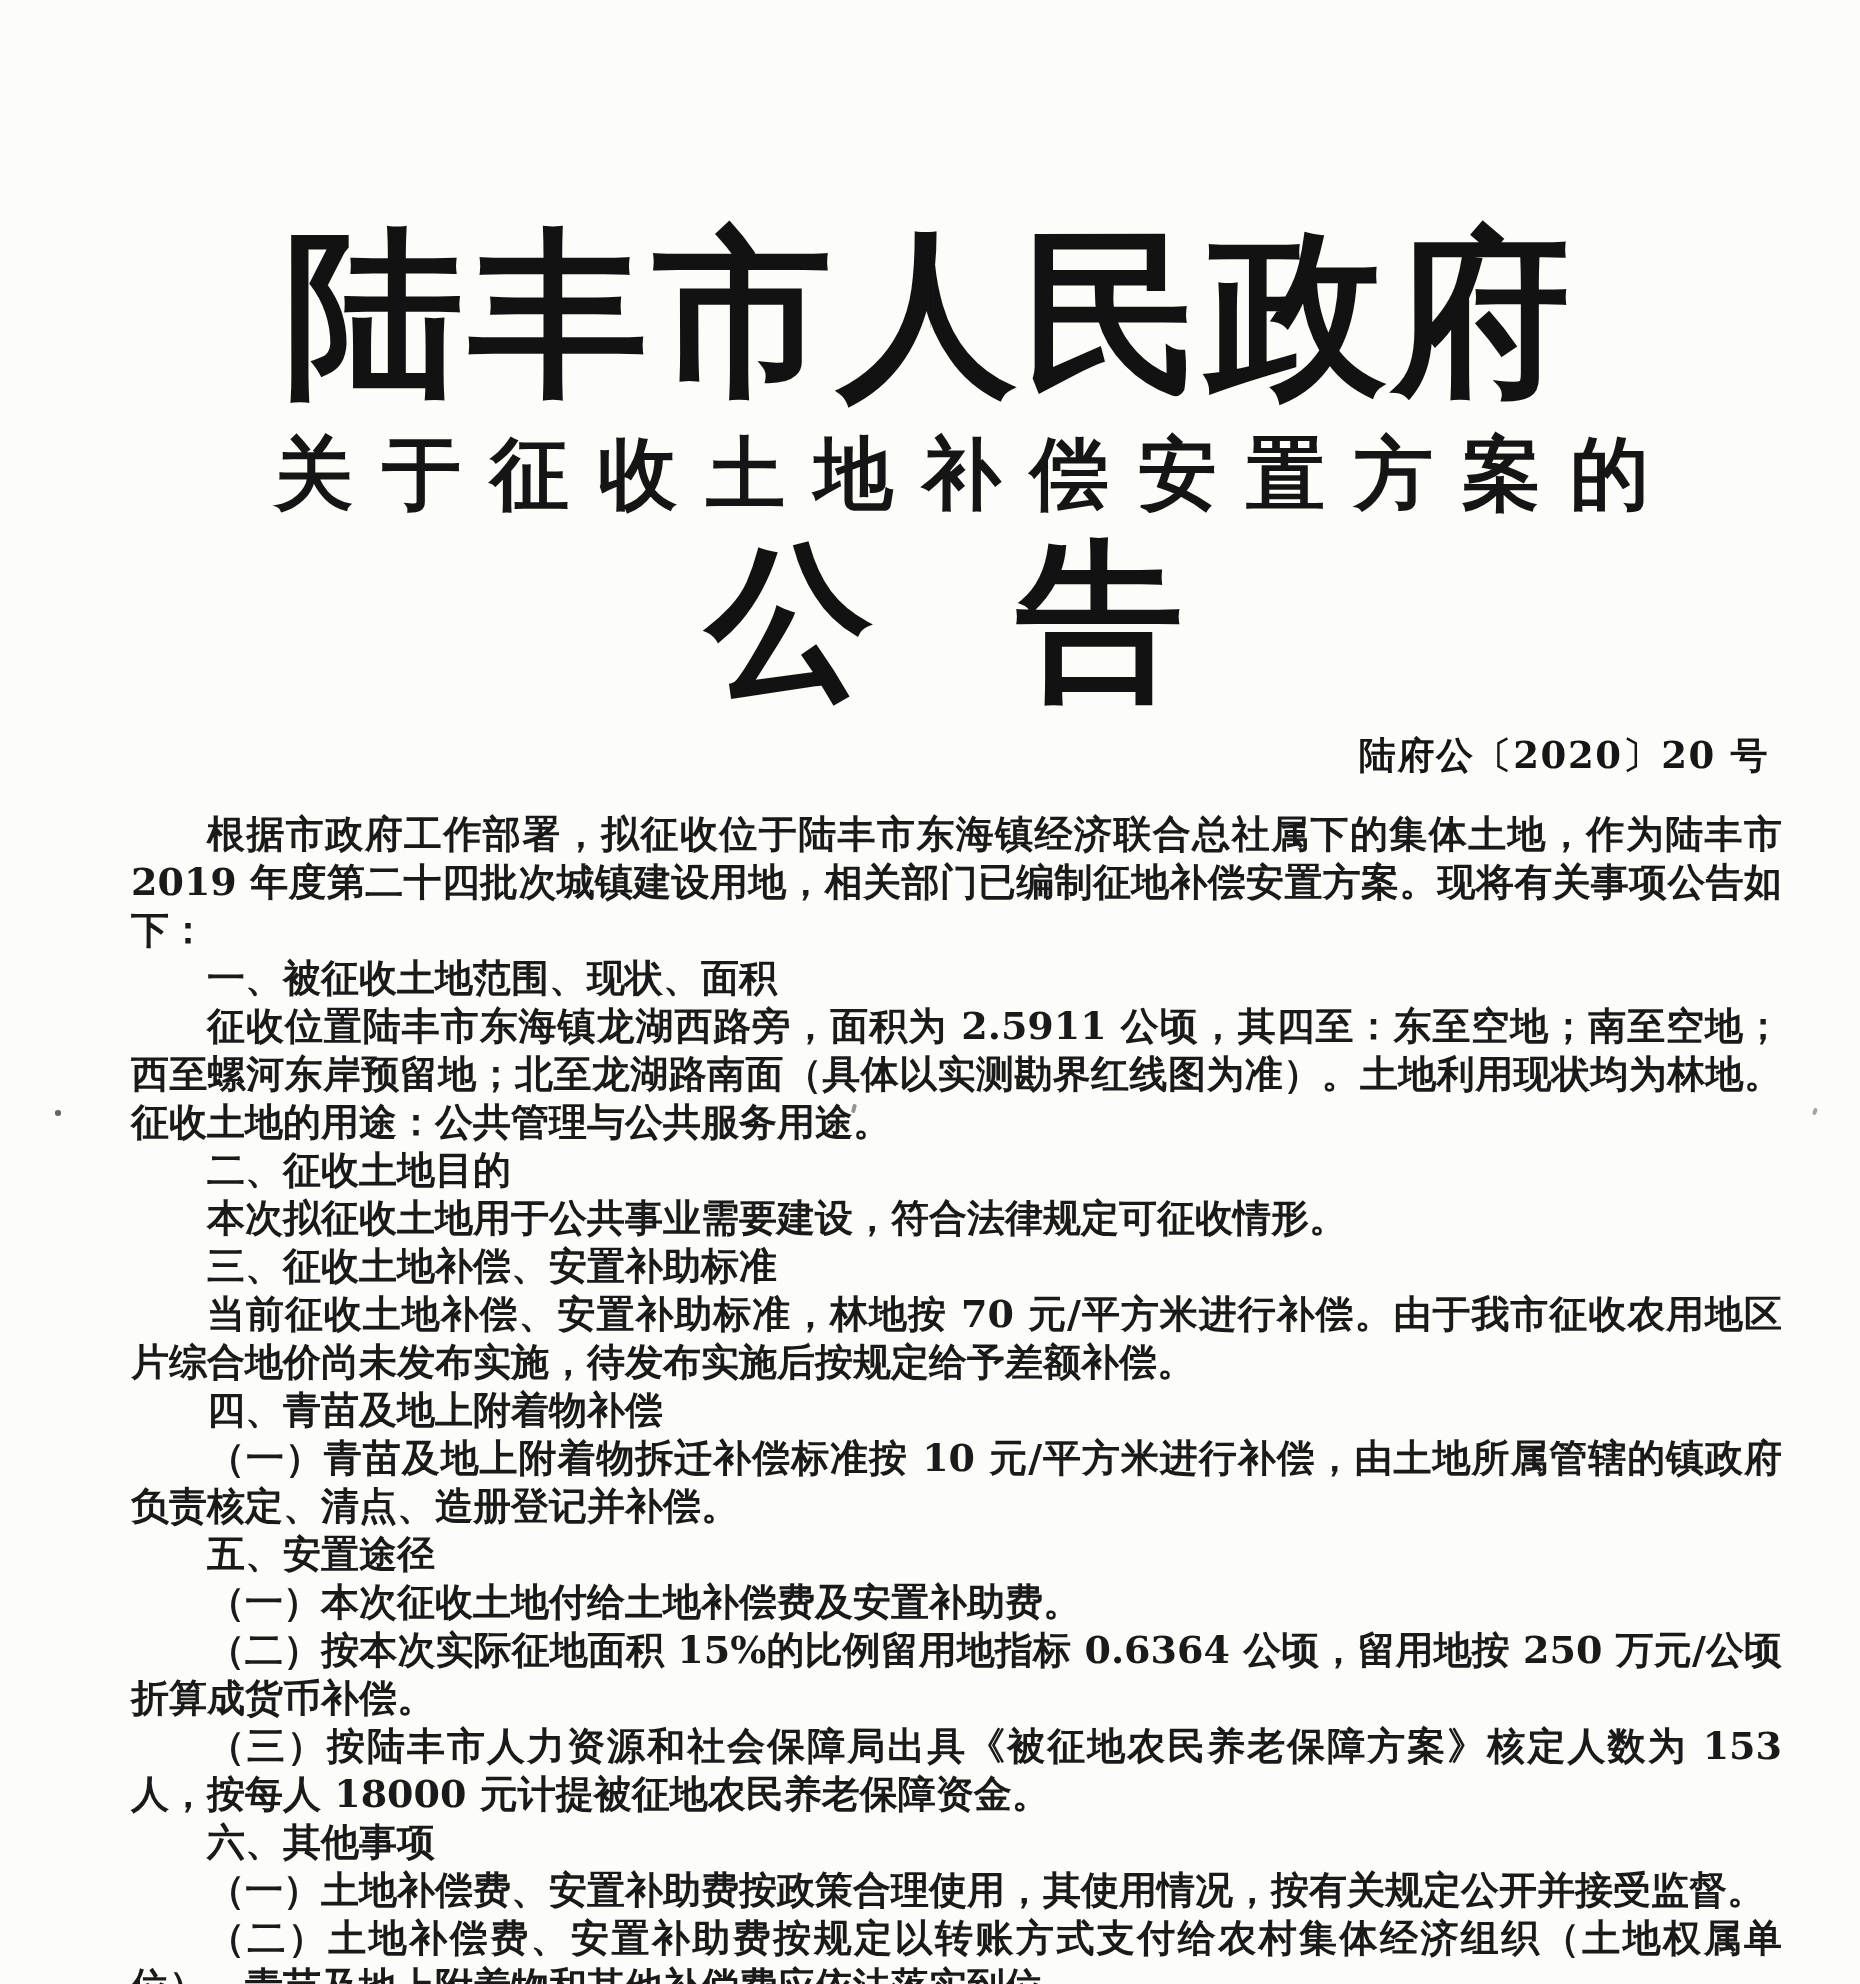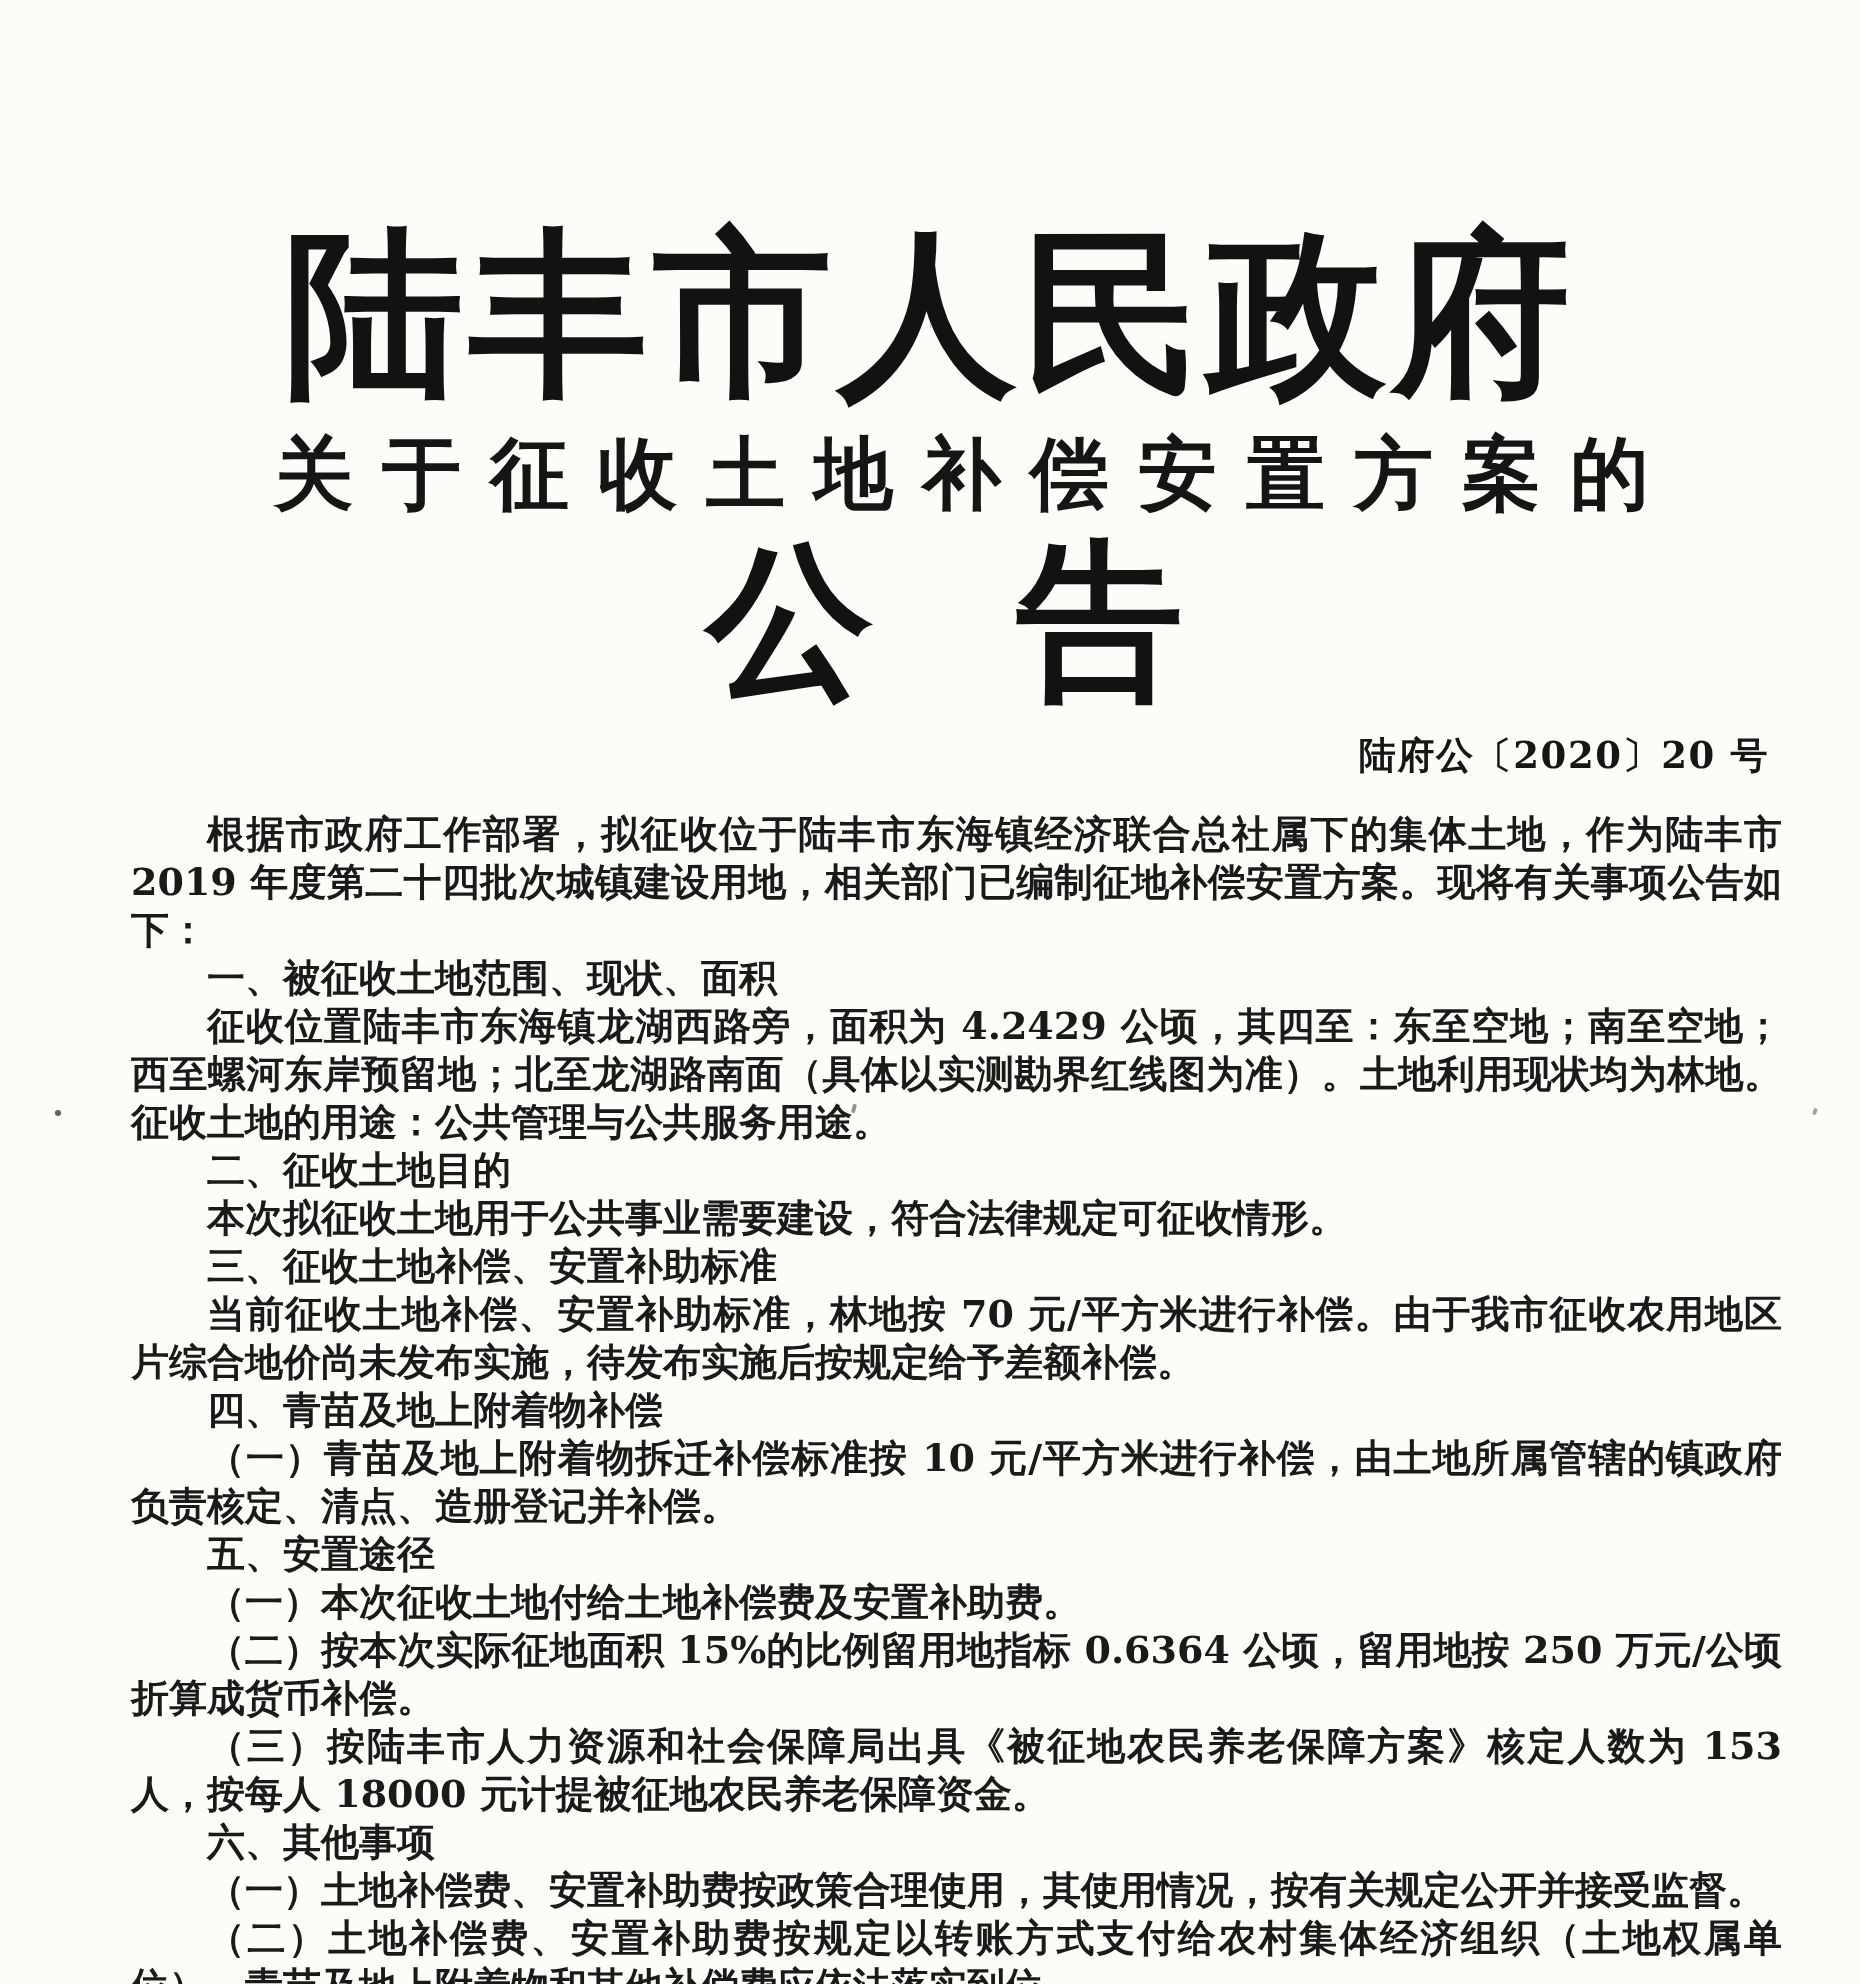--- a/index.html
+++ b/index.html
@@ -90,21 +90,21 @@
   <div class="title-type">
     <span>公</span>
     <span>告</span>
   </div>
 
   <div class="doc-number">陆府公〔2020〕20 号</div>
 
   <div class="body-text">
       <p class="para">根据市政府工作部署，拟征收位于陆丰市东海镇经济联合总社属下的集体土地，作为陆丰市 2019 年度第二十四批次城镇建设用地，相关部门已编制征地补偿安置方案。现将有关事项公告如下：</p>
       <p class="heading">一、被征收土地范围、现状、面积</p>
-      <p class="para">征收位置陆丰市东海镇龙湖西路旁，面积为 4.2429 公顷，其四至：东至空地；南至空地；西至螺河东岸预留地；北至龙湖路南面（具体以实测勘界红线图为准）。土地利用现状均为林地。征收土地的用途：公共管理与公共服务用途。</p>
+      <p class="para">征收位置陆丰市东海镇龙湖西路旁，面积为 2.5911 公顷，其四至：东至空地；南至空地；西至螺河东岸预留地；北至龙湖路南面（具体以实测勘界红线图为准）。土地利用现状均为林地。征收土地的用途：公共管理与公共服务用途。</p>
       <p class="heading">二、征收土地目的</p>
       <p class="para">本次拟征收土地用于公共事业需要建设，符合法律规定可征收情形。</p>
       <p class="heading">三、征收土地补偿、安置补助标准</p>
       <p class="para">当前征收土地补偿、安置补助标准，林地按 70 元/平方米进行补偿。由于我市征收农用地区片综合地价尚未发布实施，待发布实施后按规定给予差额补偿。</p>
       <p class="heading">四、青苗及地上附着物补偿</p>
       <p class="para">（一）青苗及地上附着物拆迁补偿标准按 10 元/平方米进行补偿，由土地所属管辖的镇政府负责核定、清点、造册登记并补偿。</p>
       <p class="heading">五、安置途径</p>
       <p class="para">（一）本次征收土地付给土地补偿费及安置补助费。</p>
       <p class="para">（二）按本次实际征地面积 15%的比例留用地指标 0.6364 公顷，留用地按 250 万元/公顷折算成货币补偿。</p>
       <p class="para">（三）按陆丰市人力资源和社会保障局出具《被征地农民养老保障方案》核定人数为 153 人，按每人 18000 元计提被征地农民养老保障资金。</p>

